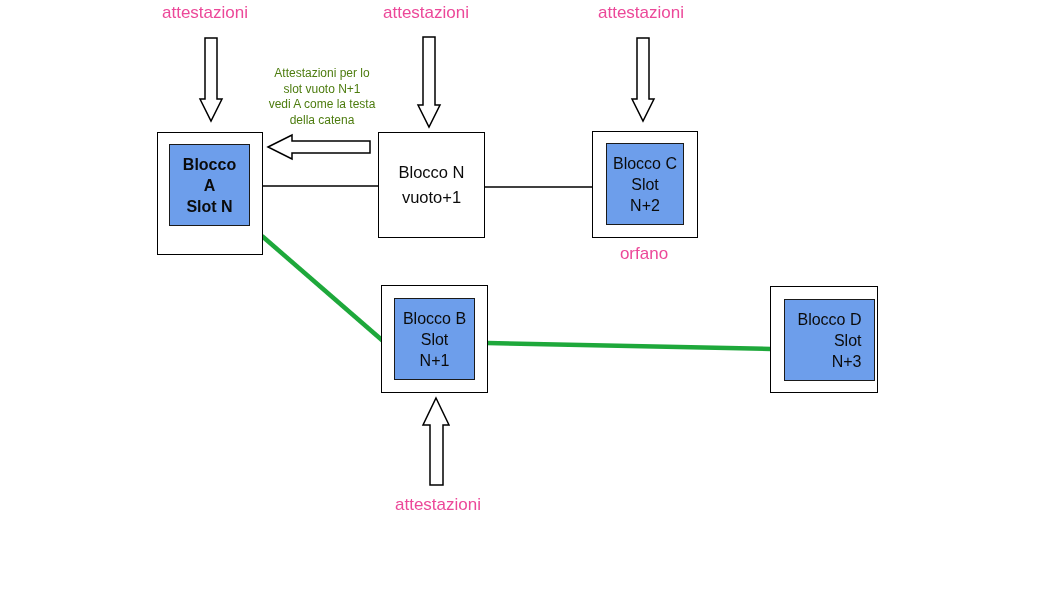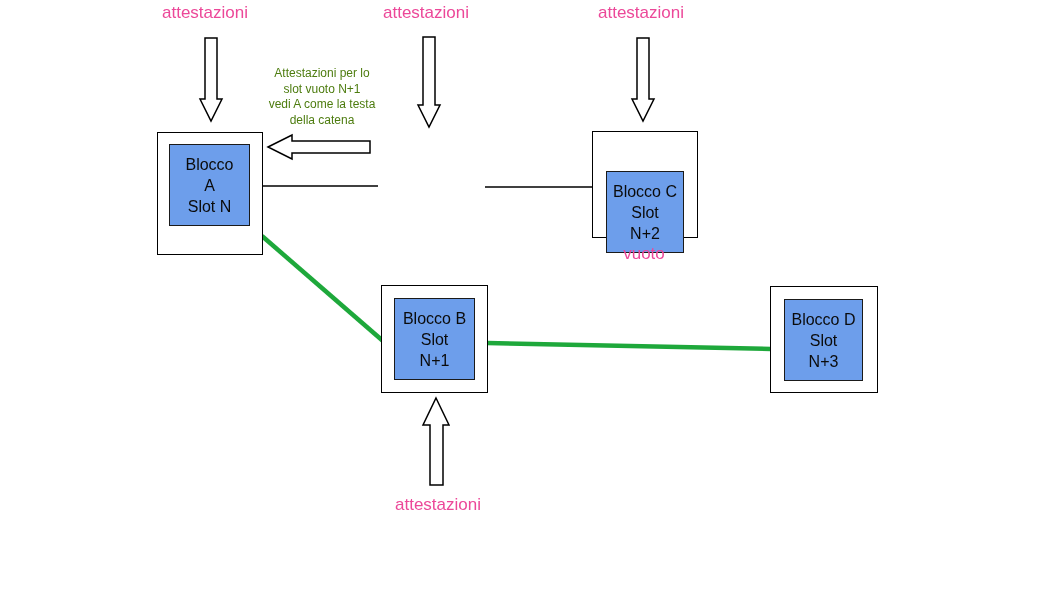--- a/index.html
+++ b/index.html
@@ -83,43 +83,47 @@
 
   <div class="abs big-label" style="left:145px;top:3px;width:120px;">attestazioni</div>
   <div class="abs big-label" style="left:366px;top:3px;width:120px;">attestazioni</div>
   <div class="abs big-label" style="left:581px;top:3px;width:120px;">attestazioni</div>
 
   <div class="abs note" style="left:232px;top:66px;width:180px;">Attestazioni per lo
 slot vuoto N+1
 vedi A come la testa
 della catena</div>
 
-  <div class="abs block-outer" style="left:157px;top:132px;width:106px;height:123px;">
+  <div class="abs block-outer" style="left:157px;top:132px;width:106px;height:123px;font-weight:bold;">
     <div class="block-inner" style="left:11px;top:11px;width:81px;height:82px;">Blocco
 A
 Slot N</div>
   </div>
 
+  <div class="abs block-outer block-plain" style="left:378px;top:132px;width:107px;height:106px;">
+    <div>Blocco N
+vuoto+1</div>
+  </div>
 
   <div class="abs block-outer" style="left:592px;top:131px;width:106px;height:107px;">
-    <div class="block-inner" style="left:13px;top:11px;width:78px;height:82px;margin-top:28px;">Blocco C
+    <div class="block-inner" style="left:13px;top:11px;width:78px;height:82px;">Blocco C
 Slot
 N+2</div>
   </div>
 
-  <div class="abs big-label" style="left:584px;top:244px;width:120px;">vuoto</div>
+  <div class="abs big-label" style="left:584px;top:244px;width:120px;">orfano</div>
 
   <div class="abs block-outer" style="left:381px;top:285px;width:107px;height:108px;">
     <div class="block-inner" style="left:12px;top:12px;width:81px;height:82px;">Blocco B
 Slot
 N+1</div>
   </div>
 
   <div class="abs block-outer" style="left:770px;top:286px;width:108px;height:107px;">
-    <div class="block-inner" style="left:13px;top:12px;width:79px;height:82px;">Blocco D
+    <div class="block-inner" style="left:13px;top:12px;width:91px;height:82px;text-align:right;">Blocco D
 Slot
 N+3</div>
   </div>
 
 
   <div class="abs big-label" style="left:377px;top:495px;width:122px;">attestazioni</div>
 
 </div>
 
 </body></html>

